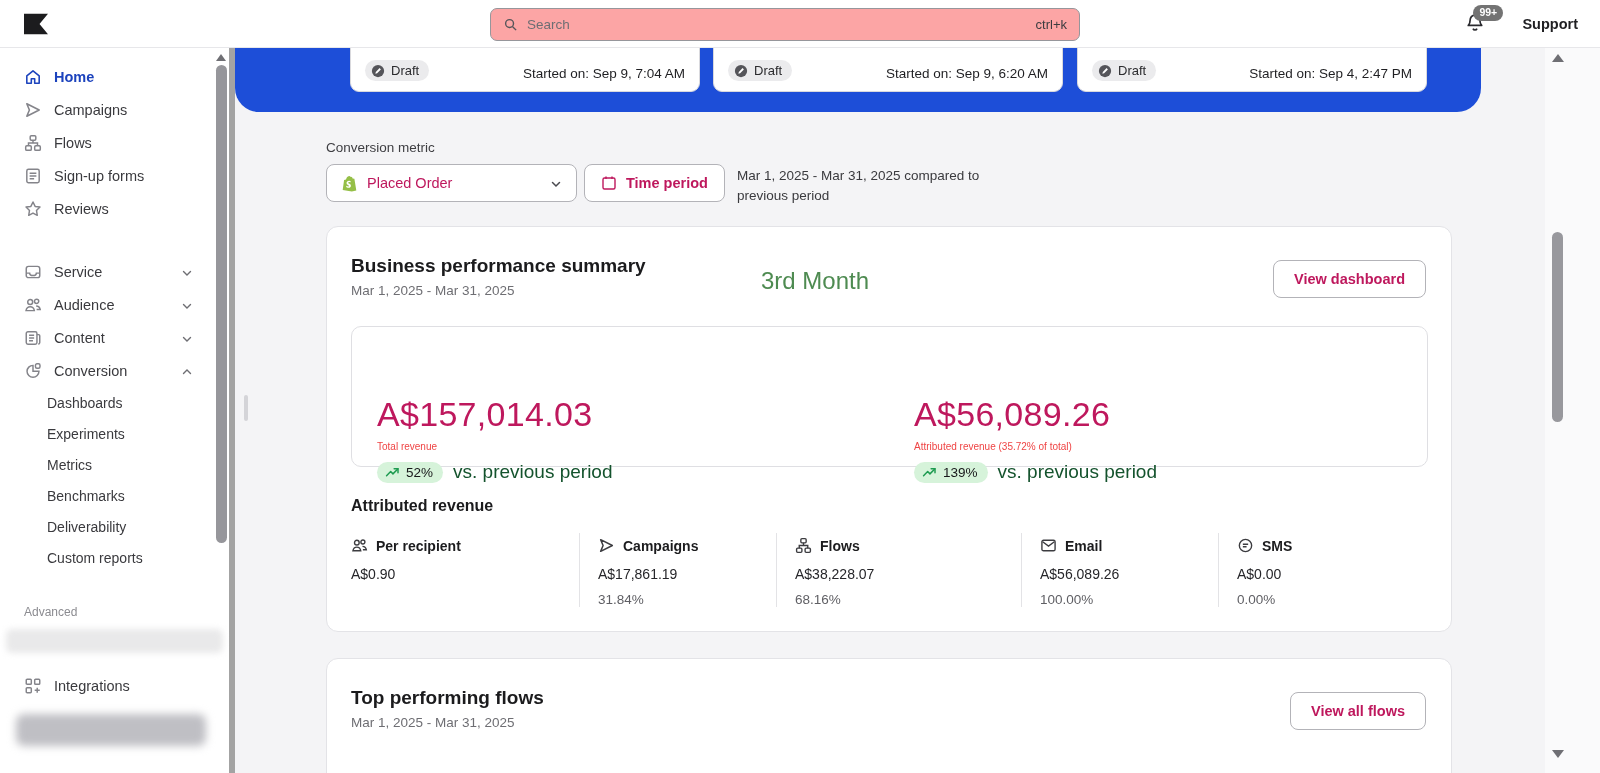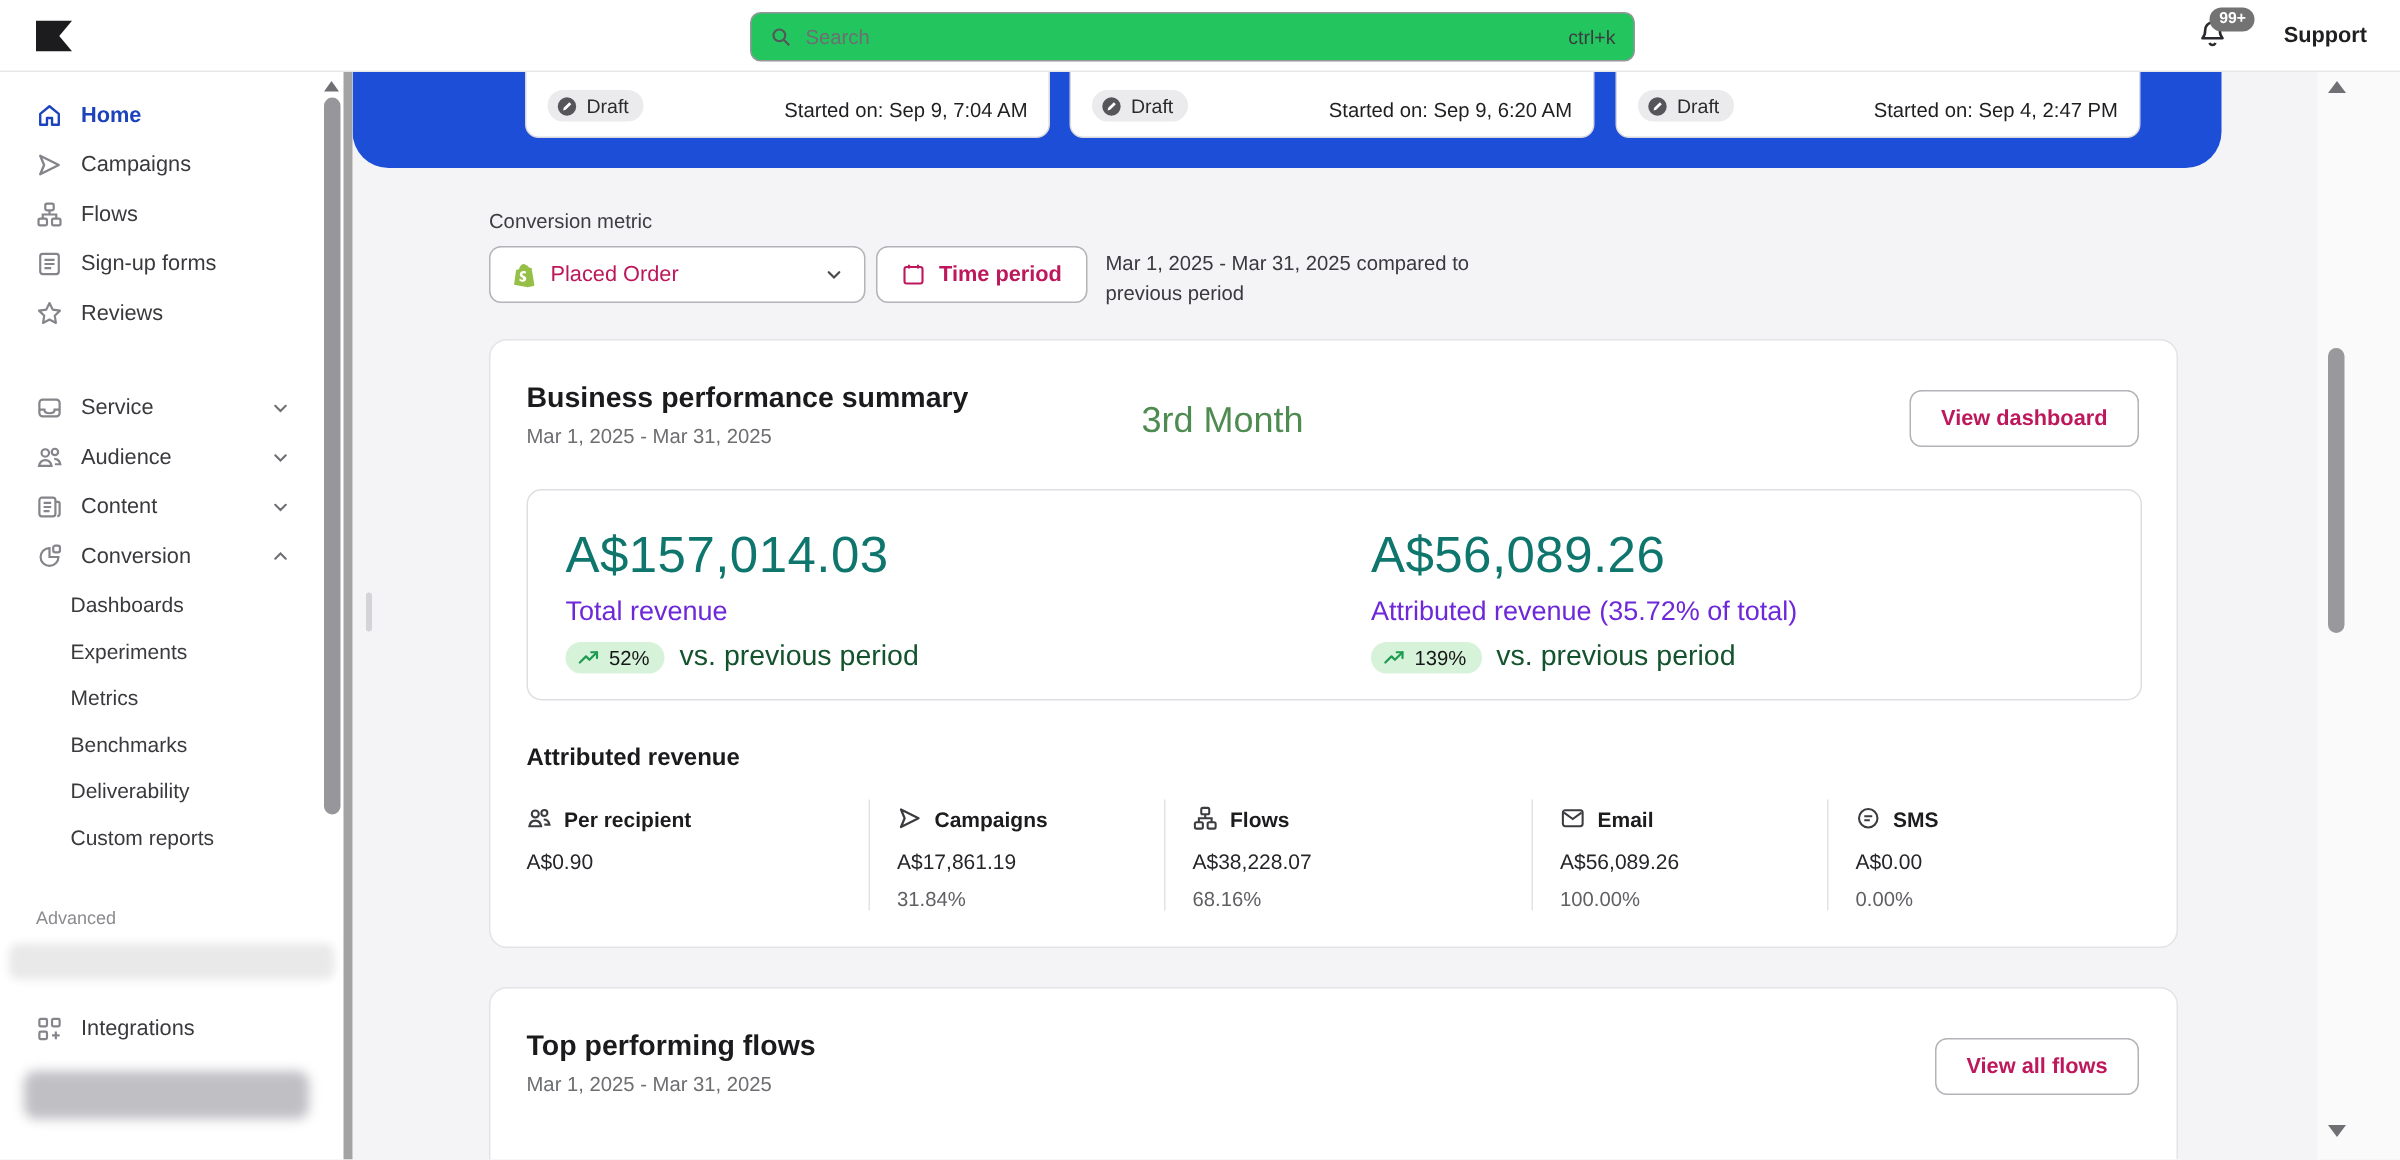--- a/index.html
+++ b/index.html
@@ -2,21 +2,21 @@
 <html><head>
 <meta charset="utf-8">
 <style>
   * { margin:0; padding:0; box-sizing:border-box; }
   html,body { width:1600px; height:773px; overflow:hidden; }
   body { font-family:"Liberation Sans", sans-serif; background:#f4f4f6; color:#1c1c1e; position:relative; }
 
   
   .topbar { position:absolute; left:0; top:0; width:1600px; height:48px; background:#fff; border-bottom:1px solid #e7e7ea; z-index:30; }
   .logo { position:absolute; left:24px; top:13px; width:24px; height:22px; }
-  .searchbox { position:absolute; left:500px; top:8px; width:590px; height:33px; border:1px solid #96969b; border-radius:7px; background:#22c55e; display:flex; align-items:center; padding:0 12px; gap:9px; }
+  .searchbox { position:absolute; left:490px; top:8px; width:590px; height:33px; border:1px solid #96969b; border-radius:7px; background:#fca5a5; display:flex; align-items:center; padding:0 12px; gap:9px; }
   .searchbox svg { flex:0 0 auto; color:#55555a; }
   .searchbox input { border:none; outline:none; flex:1; font:13.5px "Liberation Sans",sans-serif; color:#1c1c1e; background:transparent; }
   .searchbox input::placeholder { color:#6e6e73; }
   .shortcut { font-size:13px; color:#3c3c40; }
   .topbar-right { position:absolute; right:22px; top:0; height:48px; display:flex; align-items:center; gap:34px; }
   .bell-wrap { position:relative; width:24px; height:24px; color:#2a2a2e; cursor:pointer; }
   .badge { position:absolute; left:9px; top:-7px; background:#737373; color:#fff; font-size:10.5px; font-weight:700; padding:2px 6px; border-radius:999px; line-height:1.1; }
   .support { font-size:14.5px; font-weight:700; color:#1f1f22; cursor:pointer; }
 
   
@@ -57,22 +57,22 @@
   .card { position:absolute; background:#fff; border:1px solid #e3e3e7; border-radius:12px; }
   .summary-card { left:91px; top:178px; width:1126px; height:406px; }
   .card-title { font-size:19px; font-weight:700; color:#1b1b1d; }
   .card-range { font-size:13.5px; color:#6e6e73; margin-top:6px; }
   .annotation { position:absolute; left:434px; top:40px; font-size:24px; color:#4e8b51; }
   .view-btn { position:absolute; right:25px; top:33px; height:38px; padding:0 20px; }
 
   .stats-box { position:absolute; left:24px; top:99px; width:1077px; height:141px; border:1px solid #dfdfe3; border-radius:10px; }
   .metric-col { position:absolute; top:24px; }
   .metric-col.m1 { left:25px; } .metric-col.m2 { left:562px; }
-  .metric-value { font-size:34px; color:#0f766e; letter-spacing:0.3px; }
-  .metric-label { font-size:18px; color:#6d28d9; margin-top:7px; }
+  .metric-value { font-size:34px; color:#be185d; letter-spacing:0.3px;margin-top:44px; }
+  .metric-label { font-size:10px; color:#ef4444; margin-top:7px; }
   .metric-change { display:flex; align-items:center; margin-top:9px; gap:10px; }
   .pill-green { display:inline-flex; align-items:center; gap:6px; background:#d6f3da; border-radius:999px; padding:3px 10px 3px 8px; font-size:13.5px; color:#17171a; }
   .pill-green svg { width:15px; height:11px; }
   .vs-text { font-size:19px; color:#14532d; }
 
   .attr-title { position:absolute; left:24px; top:270px; font-size:16px; font-weight:700; color:#1b1b1d; }
   .breakdown { position:absolute; left:24px; top:306px; width:1077px; display:flex; }
   .bcol { padding-top:4px; }
   .bcol + .bcol { border-left:1px solid #e3e3e6; padding-left:18px; }
   .bcol.c1 { width:228px; } .bcol.c2 { width:197px; } .bcol.c3 { width:245px; } .bcol.c4 { width:197px; } .bcol.c5 { width:190px; }

